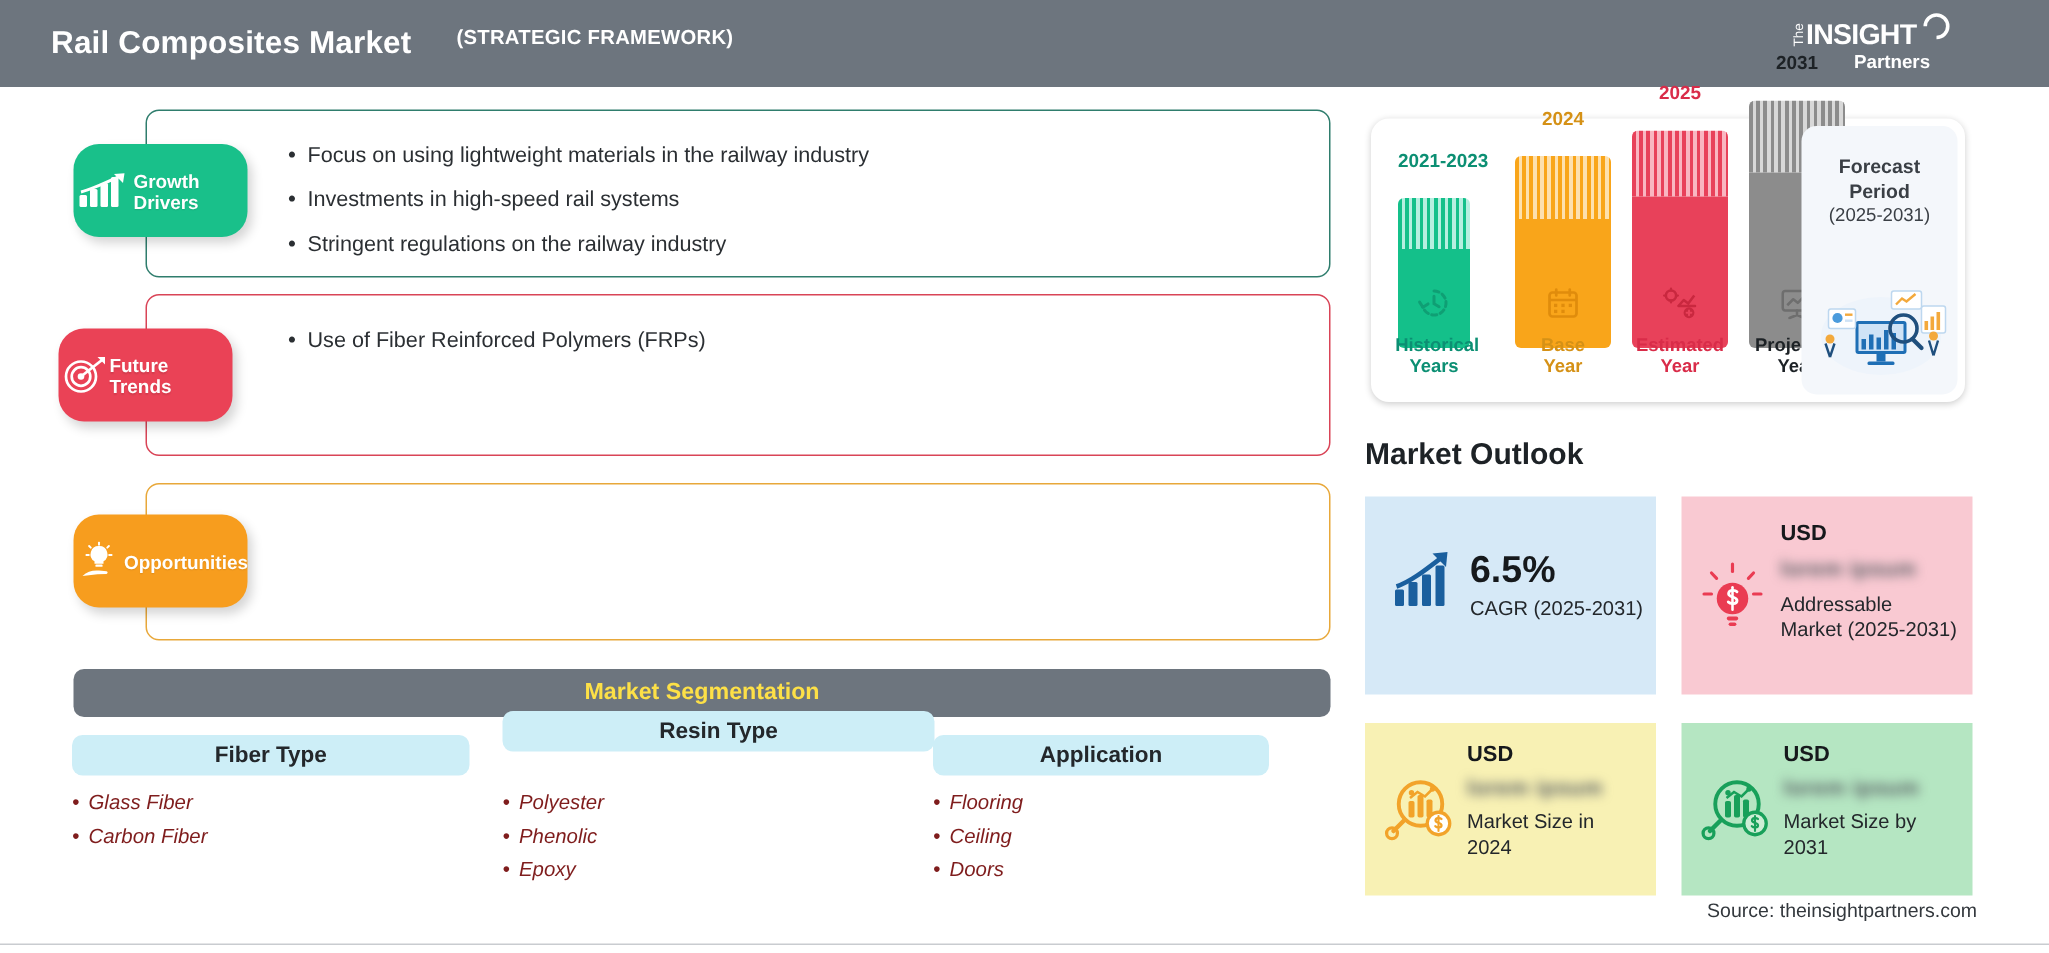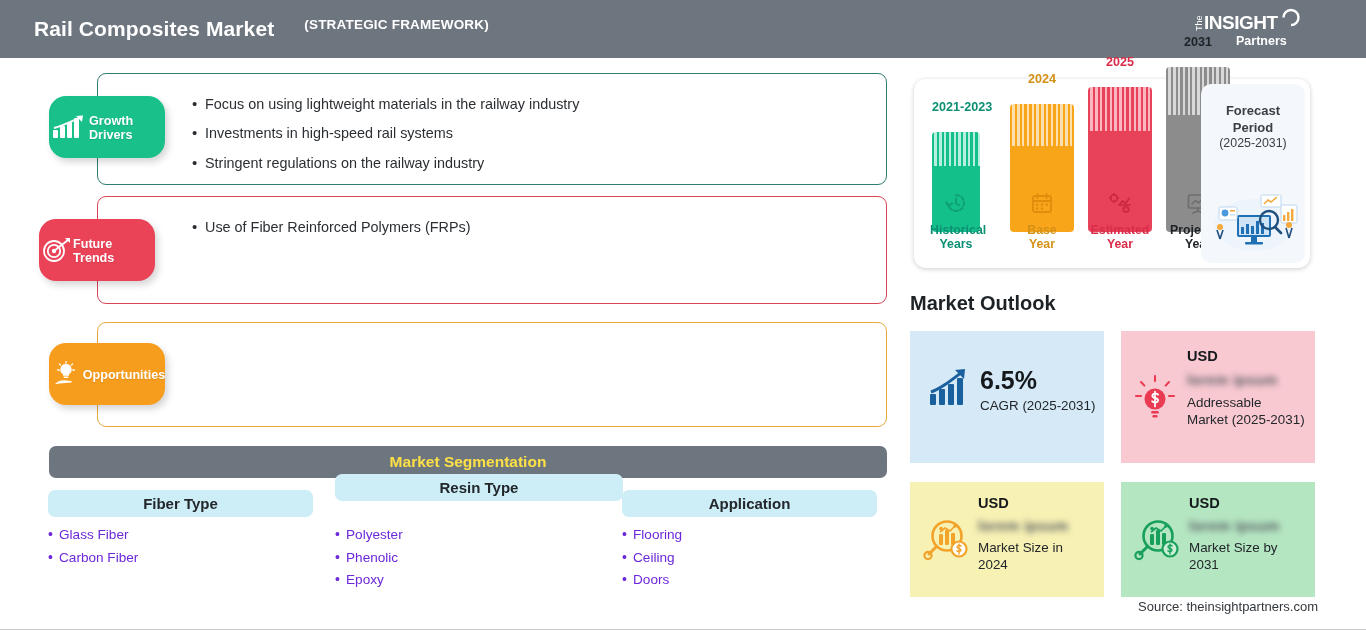--- a/index.html
+++ b/index.html
@@ -84,21 +84,21 @@
     display: flex; align-items: center; justify-content: center;
     color: #fde047; font-size: 15.5px; font-weight: bold;
   }
   .seg-pill {
     position: absolute; height: 27px;
     background: #cdeef7; border-radius: 7px;
     display: flex; align-items: center; justify-content: center;
     color: #23272b; font-size: 15px; font-weight: bold;
   }
   .seg-list {
-    position: absolute; font-size: 13.6px; color: #6d28d9; line-height: 1;
+    position: absolute; font-size: 13.6px; color: #7f1d1d; line-height: 1; font-style: italic;
   }
   .seg-list li {
     list-style: none; position: relative; padding-left: 11px; margin-bottom: 9px;
     white-space: nowrap;
   }
   .seg-list li::before {
     content: "•"; position: absolute; left: 0; top: -1px; font-size: 14px;
   }
 
   
@@ -254,21 +254,21 @@
 
   <div class="seg-pill" style="left:335px; top:474px; width:288px;">
     <span>Resin Type</span>
   </div>
   <ul class="seg-list" style="left:335px; top:528px;">
     <li>Polyester</li>
     <li>Phenolic</li>
     <li>Epoxy</li>
   </ul>
 
-  <div class="seg-pill" style="left:622px; top:490px; width:255px;">
+  <div class="seg-pill" style="left:622px; top:490px; width:224px;">
     <span>Application</span>
   </div>
   <ul class="seg-list" style="left:622px; top:528px;">
     <li>Flooring</li>
     <li>Ceiling</li>
     <li>Doors</li>
   </ul>
 
   <div id="timeline-card">
 

